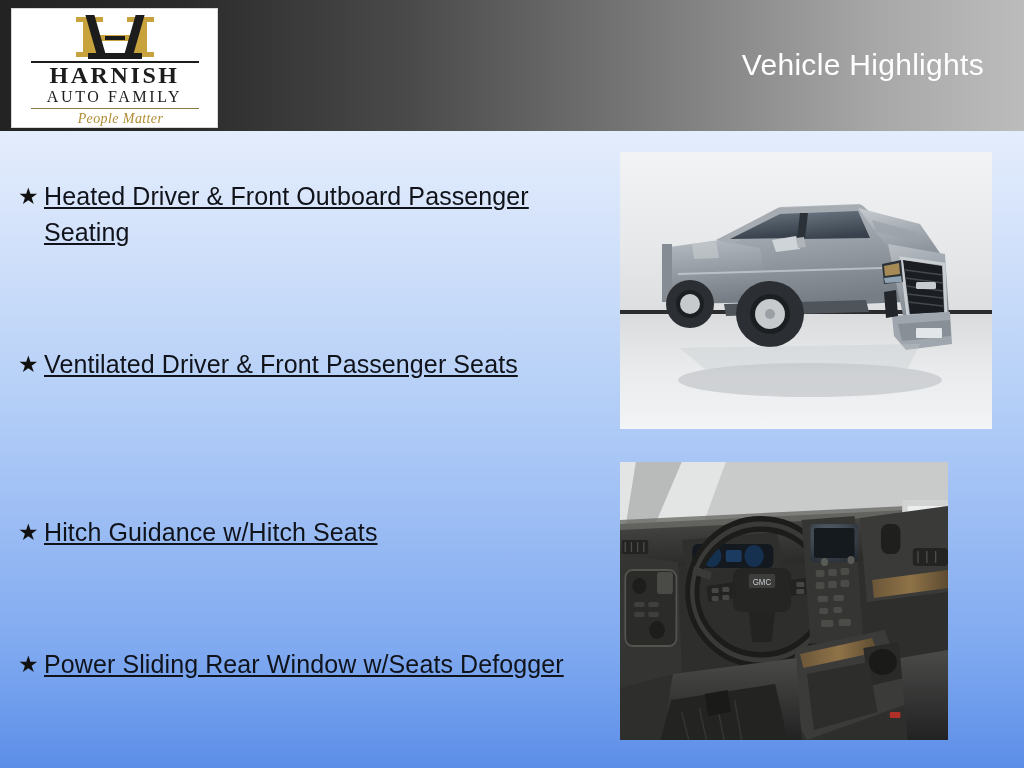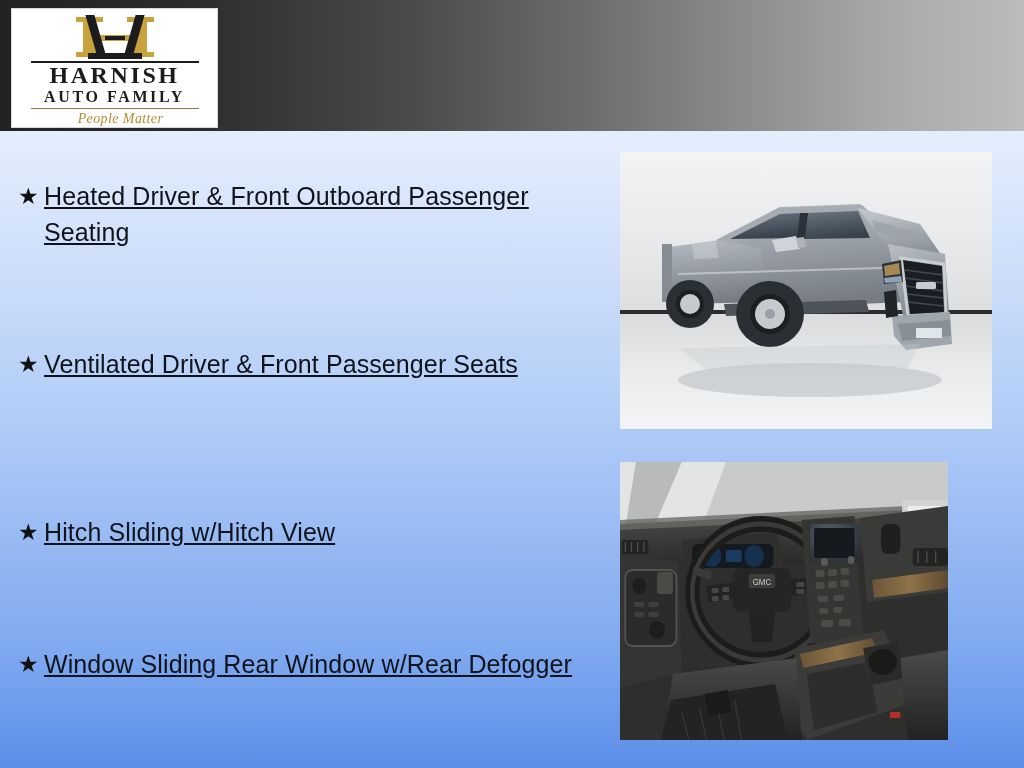--- a/index.html
+++ b/index.html
@@ -147,21 +147,21 @@
   #logo-name {
     font-family: "Liberation Serif", serif;
     font-weight: bold;
     font-size: 24px;
     letter-spacing: 2.6px;
     color: #1c1c1c;
     line-height: 1.04;
   }
   #logo-sub {
     font-family: "Liberation Serif", serif;
-    font-weight: bold;
+    font-weight: normal;
     font-size: 16px;
     letter-spacing: 2.6px;
     color: #1c1c1c;
     line-height: 1.1;
   }
   #logo-rule-bot {
     width: 168px;
     height: 1px;
     background: #8a7a45;
     margin-top: 2px;
@@ -232,20 +232,21 @@
   }
   .photo svg { display: block; width: 100%; height: 100%; }
 </style>
 </head>
 <body>
 
 <div id="slide">
 
   <div id="header-band"></div>
 
+  <div id="header-title">Vehicle Highlights</div>
 
   <div id="logo-card">
     <div class="monogram">
       <div class="mono-h-left"></div>
       <div class="mono-h-right"></div>
       <div class="mono-h-serif sh-tl"></div>
       <div class="mono-h-serif sh-bl"></div>
       <div class="mono-h-serif sh-tr"></div>
       <div class="mono-h-serif sh-br"></div>
       <div class="mono-h-bar"></div>
@@ -267,25 +268,25 @@
     <li class="highlight-item item-0">
       <span class="bullet-star">★</span>
       <span class="highlight-text">Heated Driver &amp; Front Outboard Passenger Seating</span>
     </li>
     <li class="highlight-item item-1">
       <span class="bullet-star">★</span>
       <span class="highlight-text">Ventilated Driver &amp; Front Passenger Seats</span>
     </li>
     <li class="highlight-item item-2">
       <span class="bullet-star">★</span>
-      <span class="highlight-text">Hitch Sliding w/Hitch View</span>
+      <span class="highlight-text">Hitch Guidance w/Hitch Seats</span>
     </li>
     <li class="highlight-item item-3">
       <span class="bullet-star">★</span>
-      <span class="highlight-text">Window Sliding Rear Window w/Rear Defogger</span>
+      <span class="highlight-text">Power Sliding Rear Window w/Seats Defogger</span>
     </li>
   </ul>
 
   <div class="photo" id="photo-exterior">
     <svg viewBox="0 0 372 277" preserveAspectRatio="none" aria-hidden="true">
       <defs>
         <linearGradient id="wallG" x1="0" y1="0" x2="0" y2="1">
           <stop offset="0" stop-color="#f2f3f4"></stop>
           <stop offset="0.6" stop-color="#e6e8e9"></stop>
           <stop offset="1" stop-color="#dcdedf"></stop>

